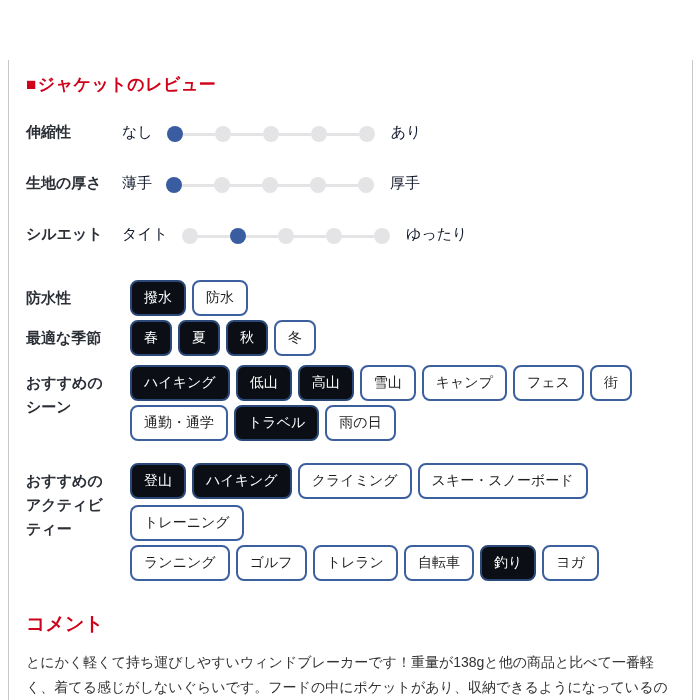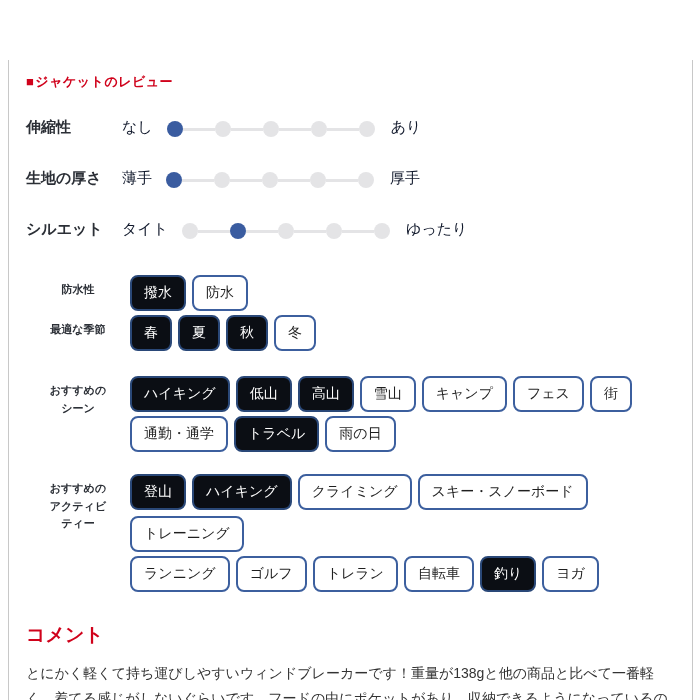--- a/index.html
+++ b/index.html
@@ -11,21 +11,21 @@
   }
   .container {
     margin: 60px 7px 0 8px;
     border: 1px solid #c8c8c8;
     border-top: none;
     padding: 13px 16px 16px 17px;
     min-height: 583px;
   }
   .section-title {
     color: #d0021b;
-    font-size: 13px;
+    font-size: 17px;
     font-weight: bold;
     margin: 0 0 27px 0;
     letter-spacing: 0.5px;
   }
   .section-title .bullet { margin-right: 1px; }
   
   .slider-row {
     display: flex;
     align-items: flex-end;
     margin-bottom: 32px;
@@ -36,33 +36,32 @@
   .end-label { color: #0f172a; font-family: Liberation Serif, serif; }
   .end-label.min { margin-right: 14px; }
   .end-label.max { margin-left: 16px; }
   .track { display: flex; align-items: center; }
   .dot { width: 16px; height: 16px; border-radius: 50%; background: #e4e4e6; flex-shrink: 0; }
   .dot.active { background: #3a5ca0; }
   .seg { width: 32px; height: 3px; background: #e4e4e6; flex-shrink: 0; }
   
   .tag-group { display: flex; align-items: flex-start; }
   #tag-groups .tag-group:nth-child(1) { margin-bottom: 4px; }
-  #tag-groups .tag-group:nth-child(2) { margin-bottom: 25px; }
+  #tag-groups .tag-group:nth-child(2) { margin-bottom: 9px; }
   #tag-groups .tag-group:nth-child(3) { margin-bottom: 22px; }
   #tag-groups .tag-group:nth-child(4) { margin-bottom: 30px; }
   .group-label {
     width: 104px;
     flex-shrink: 0;
     font-weight: bold;
-    font-size: 11px;
+    font-size: 15px;
     color: #2b2f36;
     white-space: pre-line;
     line-height: 1.6;
     padding-top: 6px;
-    text-align: center;
   }
   .chip-rows { display: flex; flex-direction: column; gap: 4px; }
   .chip-row { display: flex; gap: 6px; flex-wrap: wrap; }
   .chip {
     display: inline-flex;
     align-items: center;
     justify-content: center;
     height: 36px;
     padding: 0 12px;
     border: 2px solid #3c5f9e;

